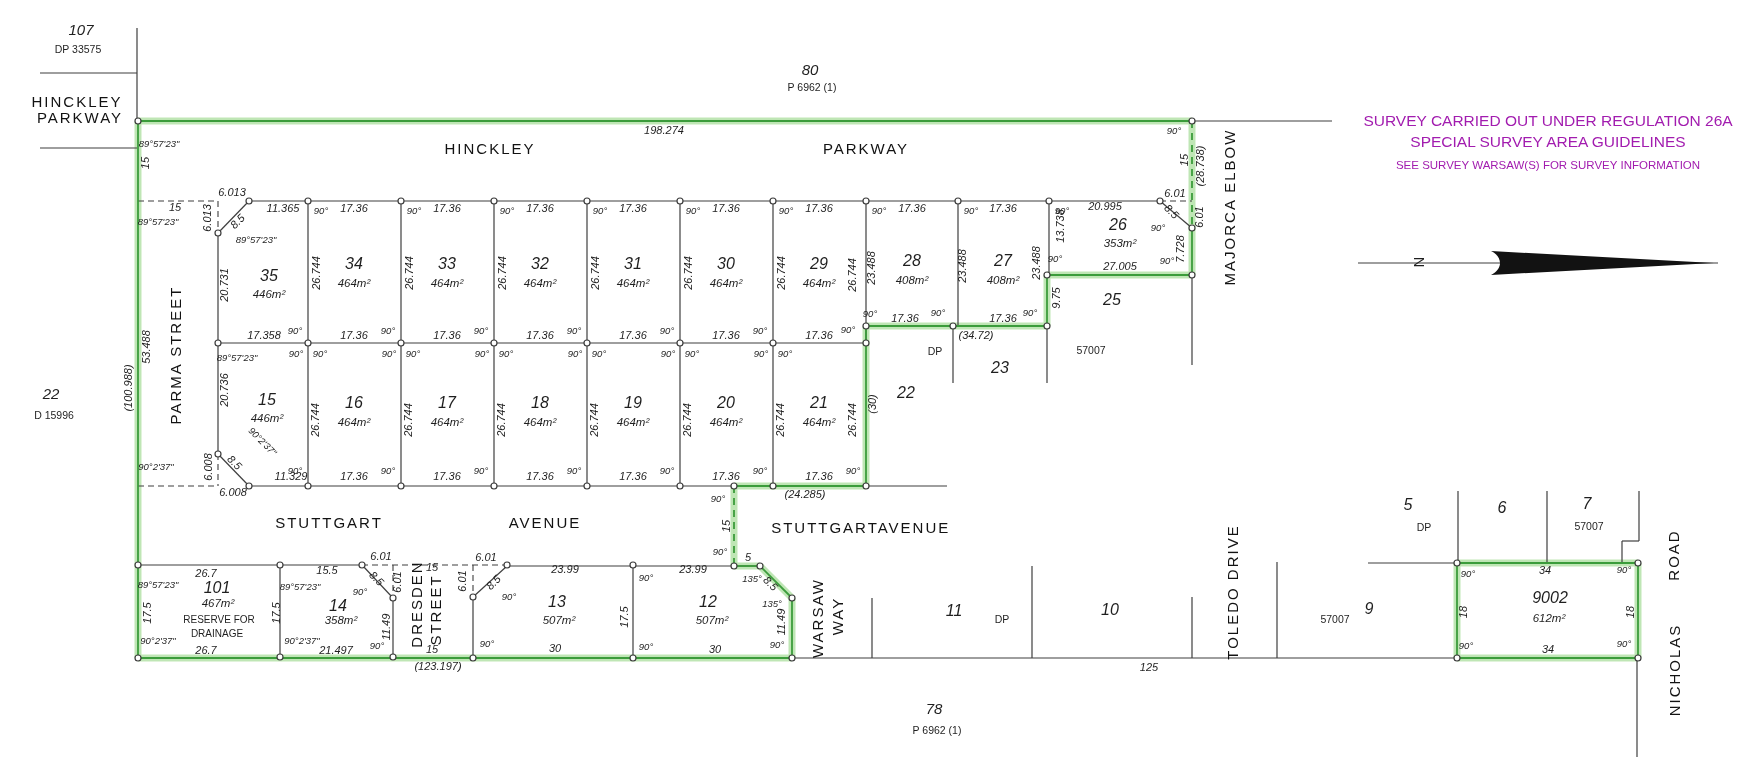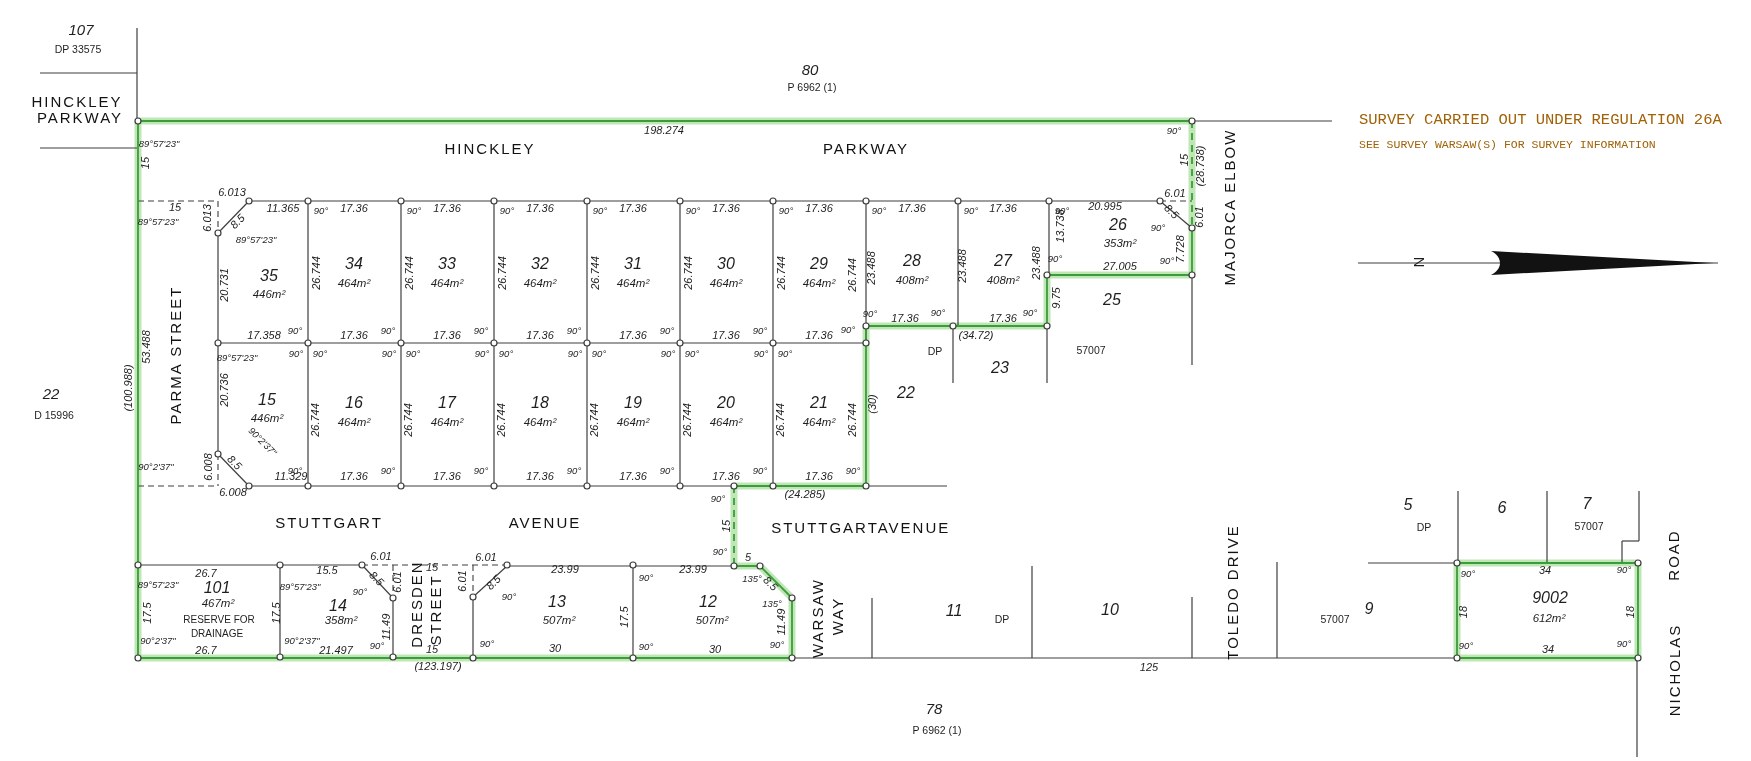--- a/index.html
+++ b/index.html
@@ -8,21 +8,21 @@
   #plan-svg{position:absolute;left:0;top:0;}
   #plan-svg text{font-family:"Liberation Sans",sans-serif;fill:#1f1f1f;}
   #plan-svg .dim{font-style:italic;font-size:11px;}
   #plan-svg .ang{font-style:italic;font-size:9.5px;}
   #plan-svg .lot{font-style:italic;font-size:16px;}
   #plan-svg .area{font-style:italic;font-size:11.5px;}
   #plan-svg .street{font-size:15px;letter-spacing:2px;fill:#121212;}
   #plan-svg .ref{font-size:10.5px;}
   #plan-svg .refnum{font-style:italic;font-size:15px;}
   #plan-svg .note{font-size:10px;}
-  #title-block{position:absolute;left:1359px;top:110px;width:378px;color:#a16207;font-family:Liberation Mono, monospace;}
+  #title-block{position:absolute;left:1359px;top:110px;width:378px;text-align:center;color:#a21caf;}
   #title-block .t1{font-size:15.5px;line-height:21px;}
   #title-block .t2{font-size:11.5px;margin-top:7px;}
 </style>
 </head>
 <body>
 
 <div id="stage">
   <svg id="plan-svg" width="1751" height="761" viewBox="0 0 1751 761" xmlns="http://www.w3.org/2000/svg">
       <g>
         <line x1="138" y1="121" x2="1192" y2="121" stroke="#b9e4ae" stroke-width="7" stroke-linecap="butt" opacity="0.9"></line>
@@ -455,15 +455,16 @@
         <text x="772" y="604" text-anchor="middle" dominant-baseline="middle" class="ang">135°</text>
         <text x="1468" y="574" text-anchor="middle" dominant-baseline="middle" class="ang">90°</text>
         <text x="1624" y="570" text-anchor="middle" dominant-baseline="middle" class="ang">90°</text>
         <text x="1466" y="646" text-anchor="middle" dominant-baseline="middle" class="ang">90°</text>
         <text x="1624" y="644" text-anchor="middle" dominant-baseline="middle" class="ang">90°</text>
       </g>
     </svg>
 
   <div id="title-block">
     <div class="t1">SURVEY CARRIED OUT UNDER REGULATION 26A</div>
+    <div class="t1">SPECIAL SURVEY AREA GUIDELINES</div>
     <div class="t2">SEE SURVEY WARSAW(S) FOR SURVEY INFORMATION</div>
   </div>
 </div>
 
 </body></html>

